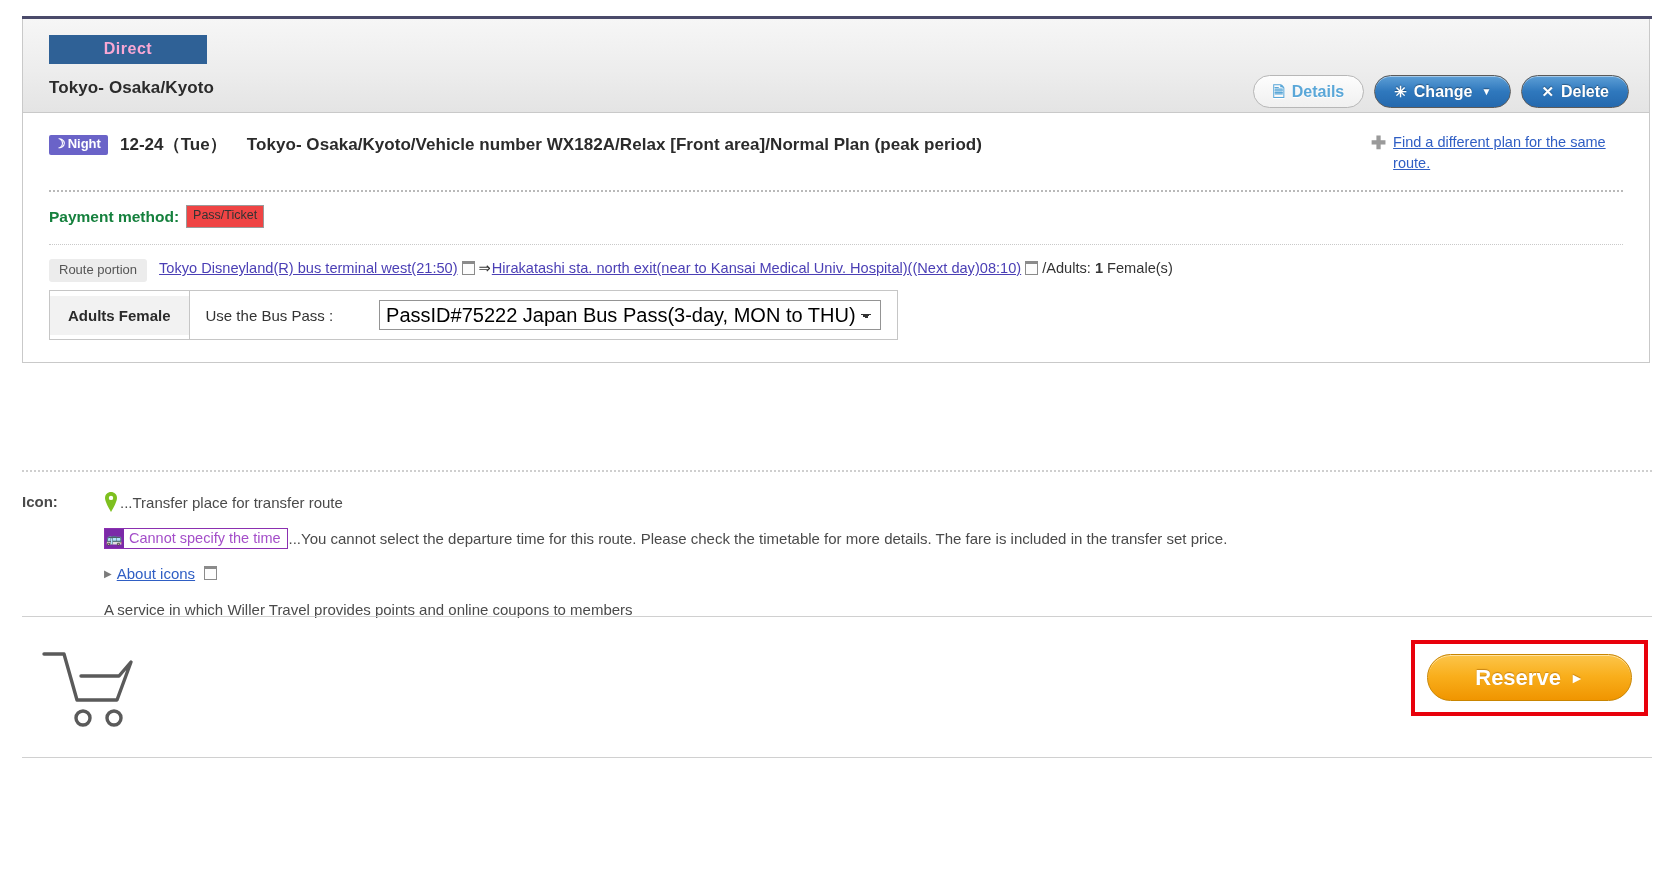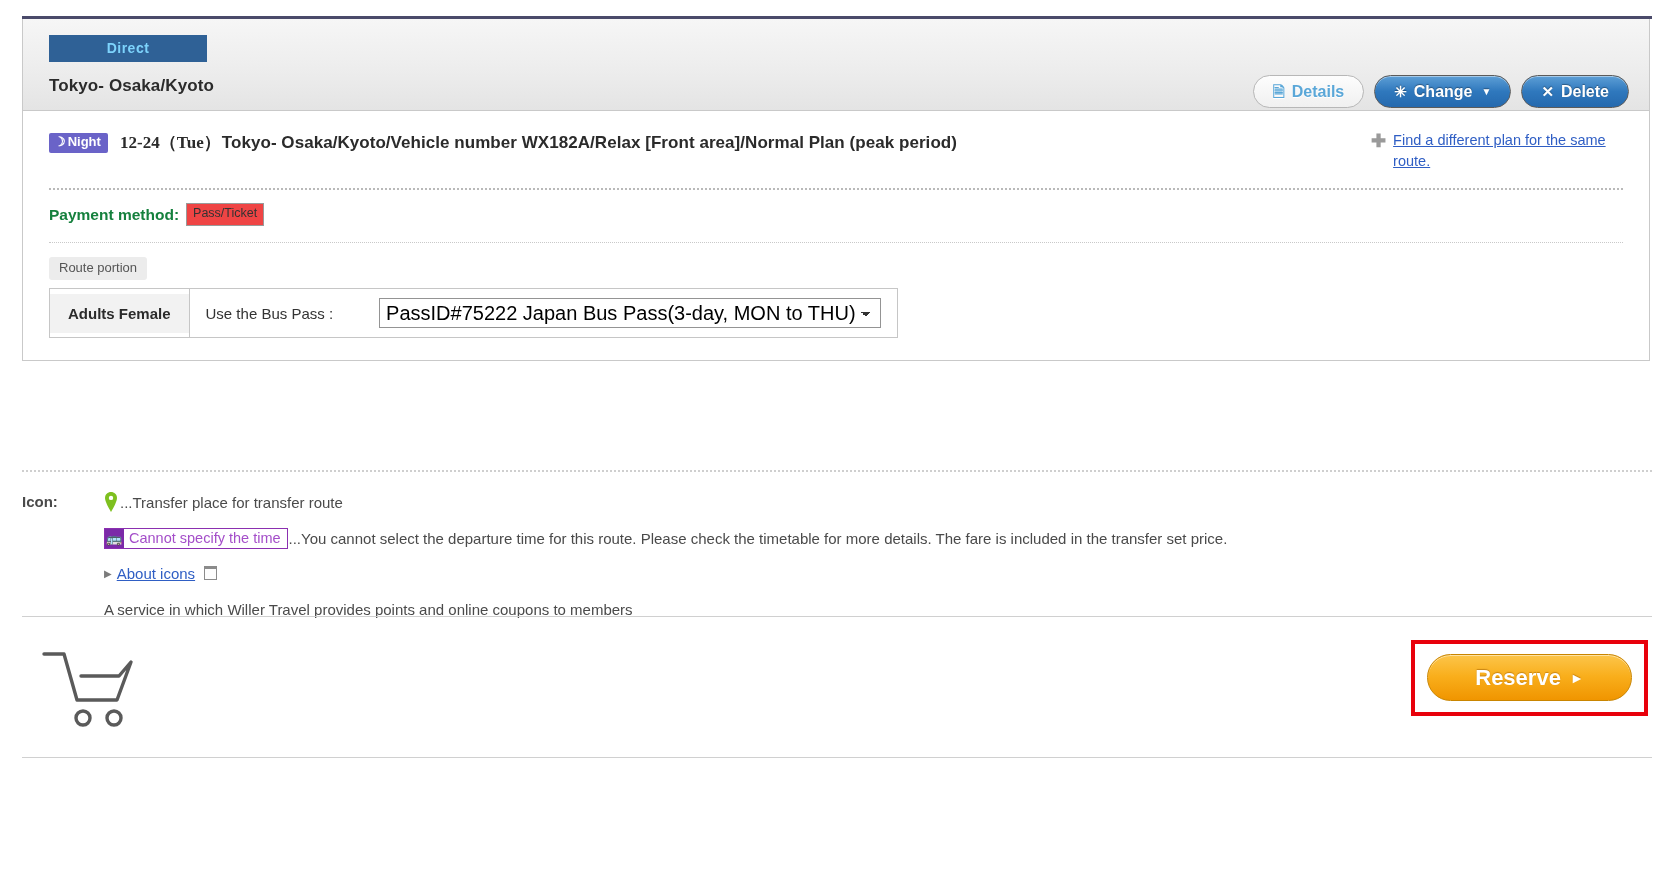--- a/index.html
+++ b/index.html
@@ -50,23 +50,23 @@
     background: linear-gradient(to bottom, #f6f6f6 0%, #ededed 55%, #e4e4e4 100%);
     border-bottom: 1px solid #c9c9c9;
     padding: 16px 18px 14px 26px;
     min-height: 92px;
     box-sizing: border-box;
   }
 
   .badge-direct {
     display: inline-block;
     background: #2f6196;
-    color: #7dd3fc;
-    font-weight: bold;
-    font-size: 14px;
+    color: #f9a8d4;
+    font-weight: bold;
+    font-size: 16px;
     letter-spacing: .5px;
     padding: 5px 0 6px 0;
     width: 158px;
     text-align: center;
     line-height: 1.15;
   }
 
   .route-title {
     margin-top: 14px;
     font-size: 17px;
@@ -147,21 +147,21 @@
     top: -2px;
   }
   .badge-night .moon { margin-right: 2px; }
 
   .trip-text {
     font-size: 17px;
     font-weight: bold;
     color: #2b2b2b;
     letter-spacing: .05px;
   }
-  .trip-date { margin-right: 1px; font-family: Liberation Serif, serif; }
+  .trip-date { margin-right: 20px; }
 
   .find-plan {
     flex: 0 0 auto;
     width: 252px;
     margin-left: 24px;
     display: flex;
     align-items: flex-start;
     gap: 7px;
     padding-top: 1px;
   }
@@ -479,20 +479,23 @@
 
       <div class="pay-row">
         <span class="pay-label">Payment method:</span>
         <span class="pay-chip">Pass/Ticket</span>
       </div>
 
       <div class="dotted-sep light"></div>
 
       <div class="route-row">
         <span class="route-tag">Route portion</span>
+        <span class="route-detail">
+          <a href="#">Tokyo Disneyland(R) bus terminal west(21:50)</a><span class="win-ico"></span><span class="arrow">⇒</span><a href="#">Hirakatashi sta. north exit(near to Kansai Medical Univ. Hospital)((Next day)08:10)</a><span class="win-ico"></span><span>/Adults: </span><span class="adults-txt">1</span><span> Female(s)</span>
+        </span>
       </div>
 
       <table class="pass-table">
         <tbody>
             <tr>
           <td>
             <div class="pass-th">Adults Female</div>
           </td>
           <td>
             <div class="pass-td">

